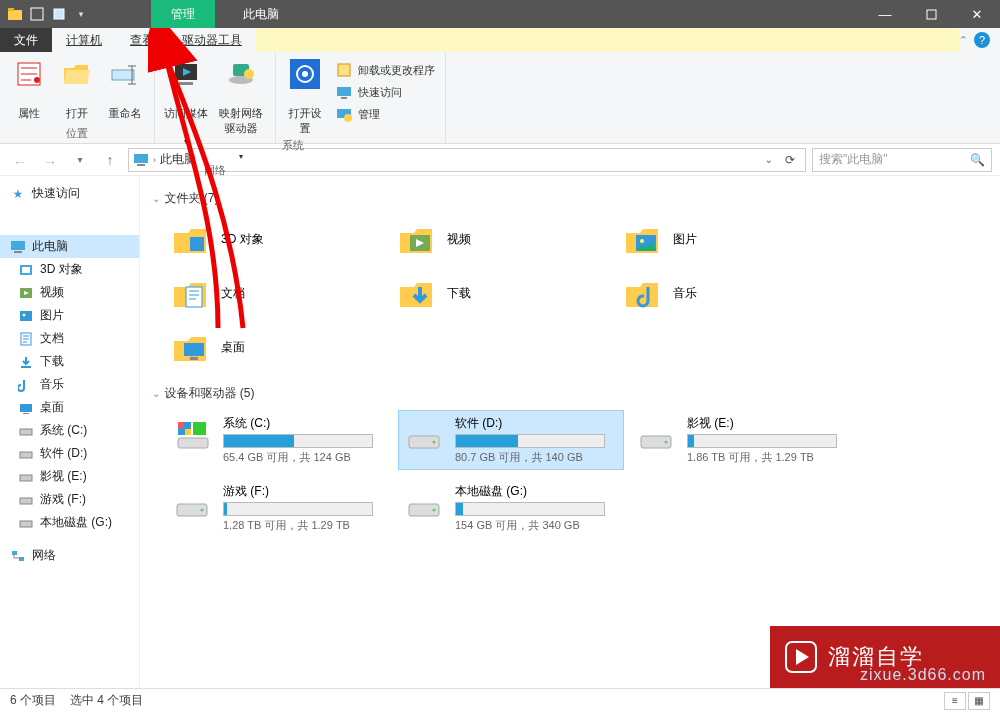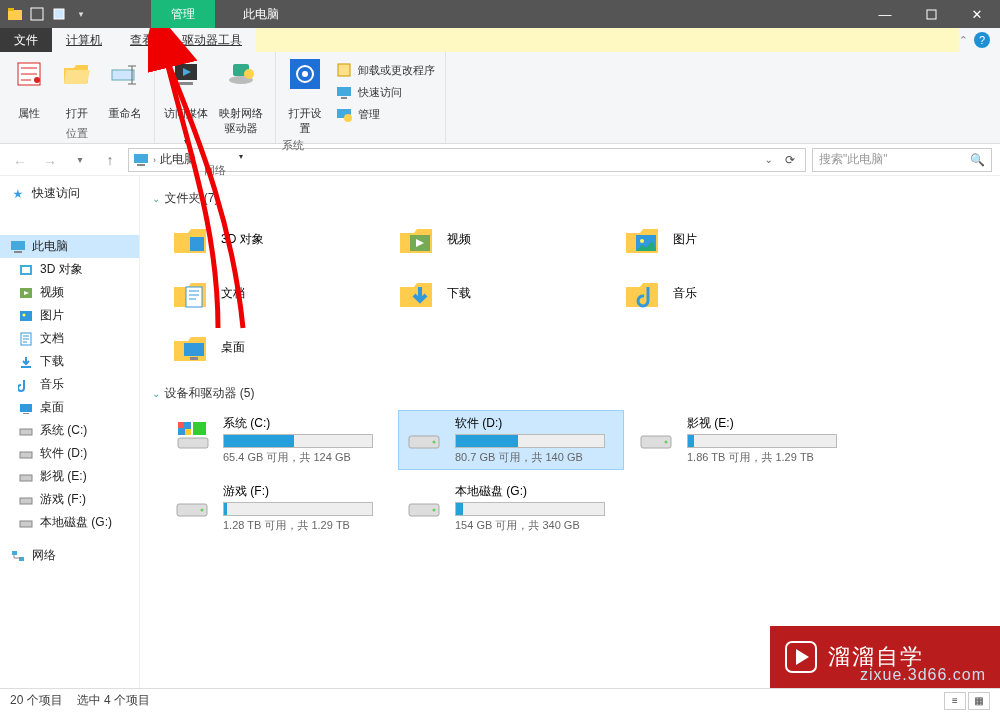--- a/index.html
+++ b/index.html
@@ -559,21 +559,21 @@
               <div class="drive-fill" style="width:5%"></div>
             </div>
             <div class="drive-stat">154 GB 可用，共 340 GB</div>
           </div>
         </div>
       </div>
   </div>
 </div>
 
 <div class="statusbar">
-  <span>20 个项目</span>
+  <span>6 个项目</span>
   <span>选中 4 个项目</span>
   <div class="viewbtns">
     <div class="viewbtn">≡</div>
     <div class="viewbtn">▦</div>
   </div>
 </div>
 
 <div class="watermark">
   <svg width="34" height="34">
       <rect x="2" y="2" width="30" height="30" rx="6" fill="none" stroke="#fff" stroke-width="2"></rect>

